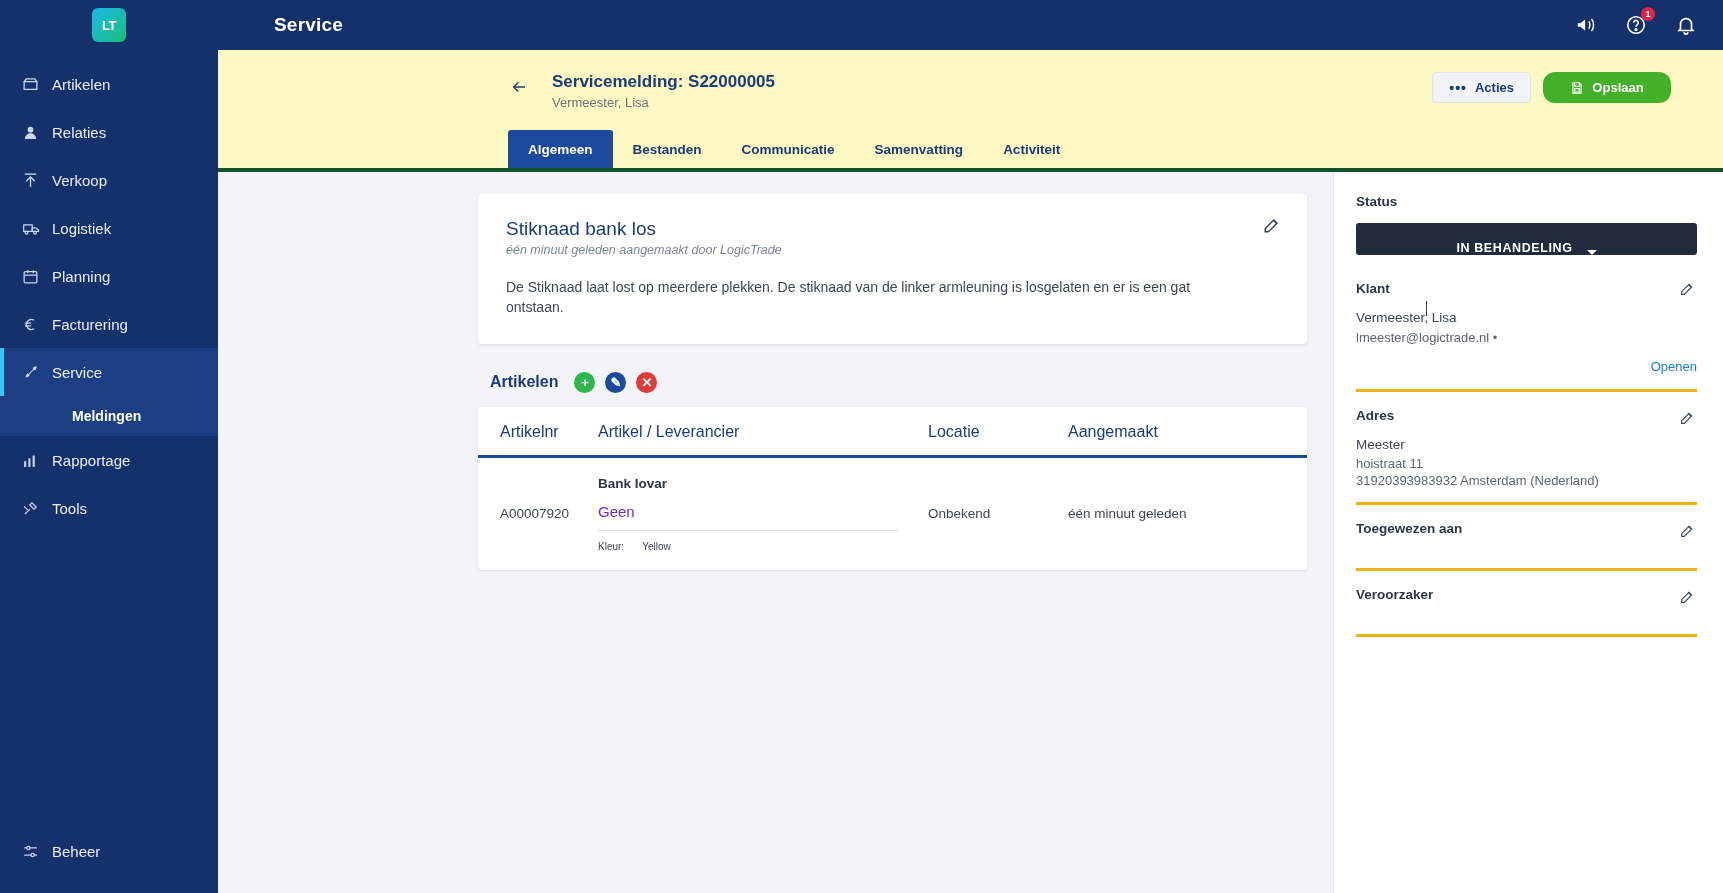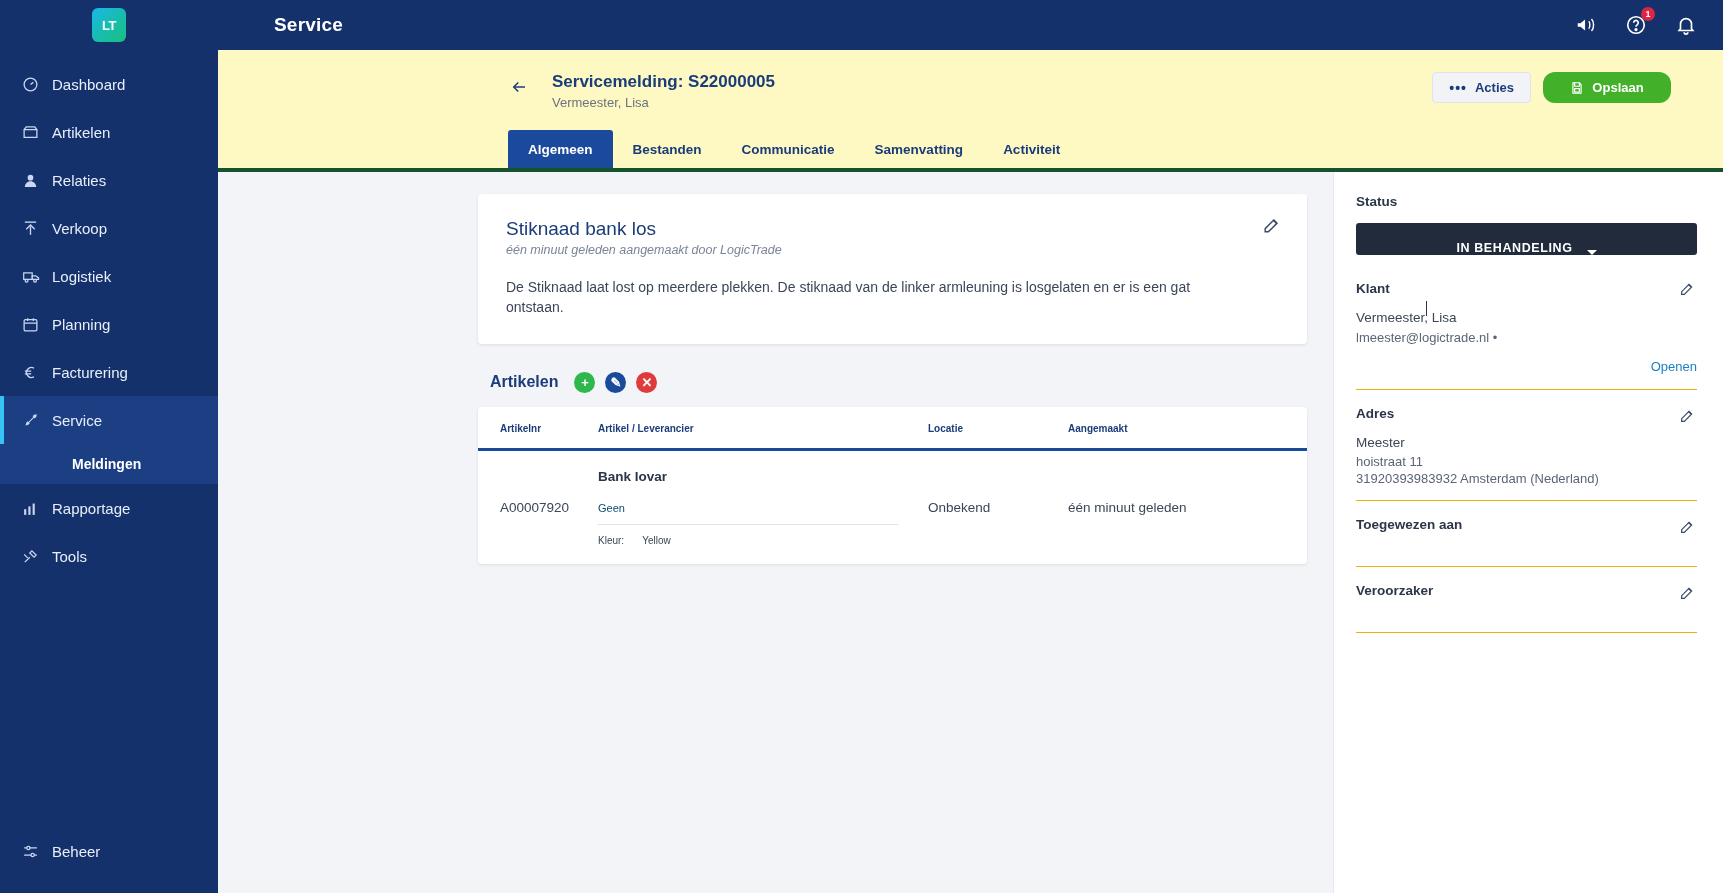--- a/index.html
+++ b/index.html
@@ -308,38 +308,38 @@
   table.items {
     width: 100%;
     border-collapse: collapse;
     background: #fff;
     border-radius: 4px;
     overflow: hidden;
     box-shadow: 0 1px 3px rgba(16,24,40,0.10);
   }
   table.items thead th {
     text-align: left;
-    font-size: 10px;
-    font-weight: bold;
+    font-size: 16px;
+    font-weight: normal;
     color: #1b3c7a;
     padding: 16px 10px 14px 10px;
     border-bottom: 3px solid #1b4a9c;
     background: #fff;
   }
   table.items tbody td {
     padding: 18px 10px;
     font-size: 13.5px;
     color: #3b4657;
     vertical-align: middle;
   }
   .col-nr { width: 110px; padding-left: 22px !important; }
   .col-art { width: 330px; }
   .col-loc { width: 140px; }
   .item-name { font-weight: bold; color: #2b3648; font-size: 13.5px; }
-  .item-sup { color: #0c4a6e; font-size: 11px; margin-top: 18px; }
+  .item-sup { color: #6d28d9; font-size: 15px; margin-top: 12px; }
   .item-divider {
     border-bottom: 1px solid #dfe3ea;
     margin: 10px 0 10px 0;
     width: 300px;
   }
   .attr-row { display: flex; gap: 18px; font-size: 10px; color: #3b4657; }
   .attr-label { color: #3b4657; }
 
   
   .right-col {
@@ -370,21 +370,21 @@
     cursor: pointer;
   }
   .caret {
     width: 0; height: 0;
     border-left: 5px solid transparent;
     border-right: 5px solid transparent;
     border-top: 5px solid #ffffff;
   }
   .rp-block {
     padding: 16px 0 14px 0;
-    border-bottom: 1px solid #eab308;
+    border-bottom: 3px solid #eab308;
     position: relative;
   }
   .rp-block.first { padding-top: 26px; }
   .rp-block .rp-pencil {
     position: absolute;
     right: 2px;
     top: 18px;
     color: #394a63;
     cursor: pointer;
   }
@@ -426,29 +426,20 @@
 
   <aside class="sidebar">
     <div class="sidebar-logo-row">
       <div class="logo-box">
         <span>LT</span>
       </div>
     </div>
 
     <nav class="nav">
 
-      <div class="nav-item">
-        <span class="ico">
-          <svg width="17" height="17" viewBox="0 0 24 24" fill="none" stroke="currentColor" stroke-width="1.8">
-              <circle cx="12" cy="12" r="9"></circle>
-              <path d="M12 12l4-3"></path>
-            </svg>
-        </span>
-        <span>Dashboard</span>
-      </div>
 
       <div class="nav-item">
         <span class="ico">
           <svg width="17" height="17" viewBox="0 0 24 24" fill="none" stroke="currentColor" stroke-width="1.8">
               <path d="M3 8h18v11H3z"></path>
               <path d="M3 8l3-4h12l3 4"></path>
             </svg>
         </span>
         <span>Artikelen</span>
       </div>

